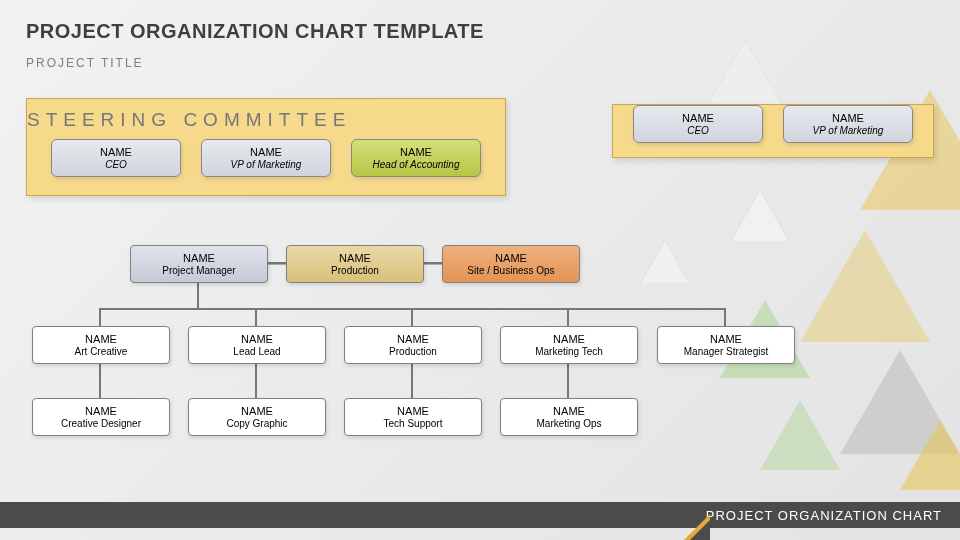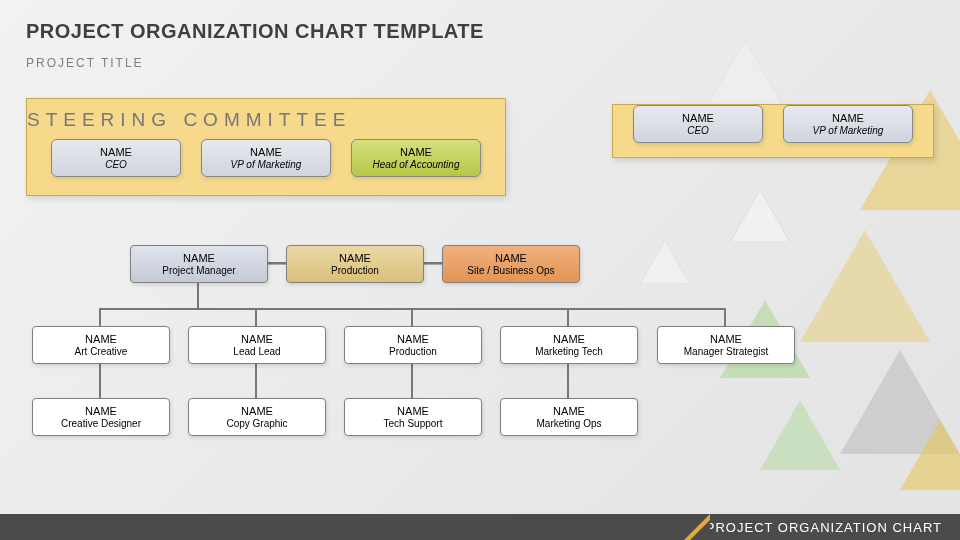--- a/index.html
+++ b/index.html
@@ -98,21 +98,21 @@
   .obox.white  { background: #ffffff; }
 
   .conn {
     position: absolute;
     background: #777;
   }
 
   
   .footer {
     position: absolute;
-    left: 0; right: 0; bottom: 0;
+    left: 0; right: 0; bottom: 12px;
     height: 26px;
     background: #4b4b4b;
     color: #fff;
     display: flex;
     justify-content: flex-end;
     align-items: center;
     padding-right: 18px;
     font-size: 13px;
     letter-spacing: 1px;
   }

